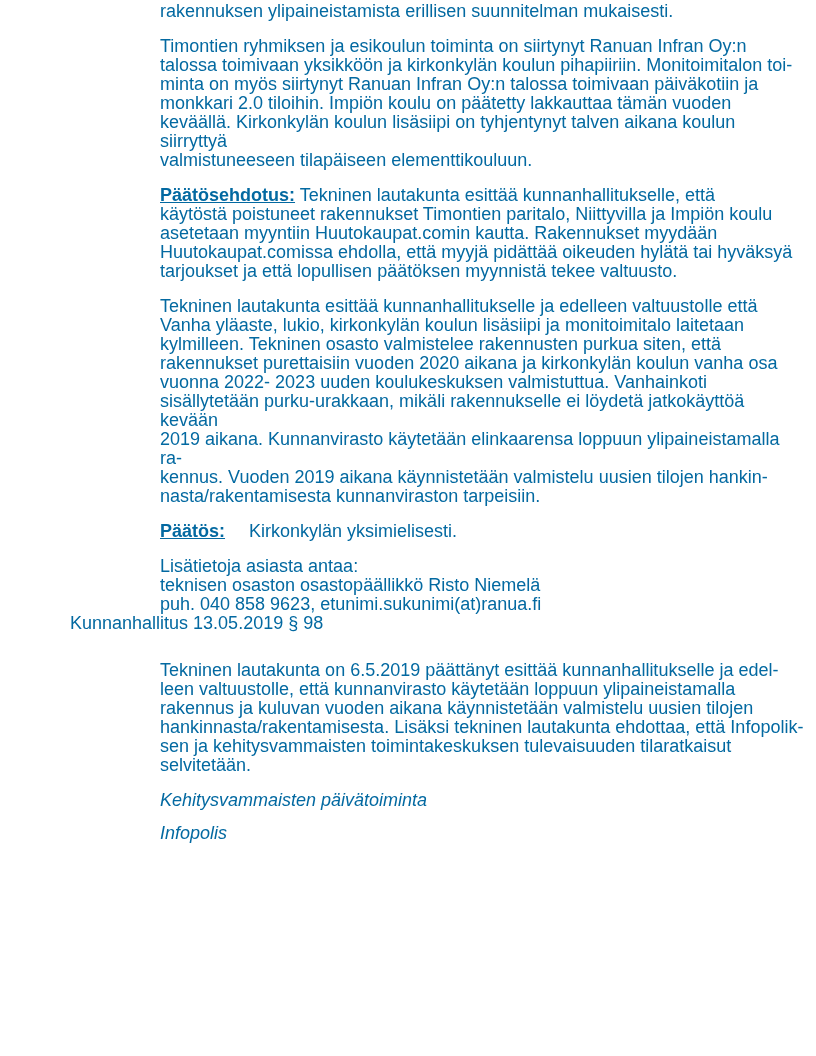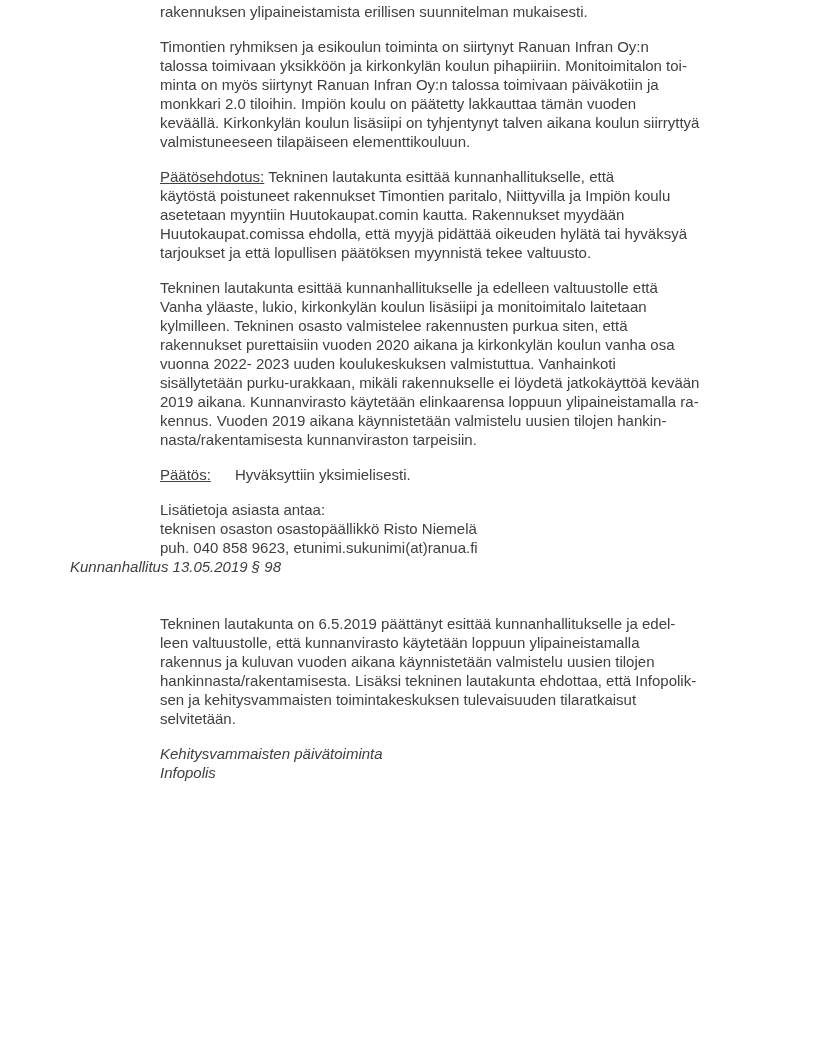--- a/index.html
+++ b/index.html
@@ -4,46 +4,46 @@
 <style>
   * { margin: 0; padding: 0; box-sizing: border-box; }
   html, body { background: #ffffff; }
   .page {
     position: relative;
     width: 816px;
     height: 1056px;
     background: #ffffff;
     overflow: hidden;
     font-family: "Liberation Sans", "DejaVu Sans", sans-serif;
-    font-size: 15px;
+    font-size: 18px;
     line-height: 19px;
-    color: #404040;
+    color: #0369a1;
   }
   .content {
     padding: 2px 10px 0 160px;
   }
   .para {
     white-space: pre-line;
     margin: 0 0 16px 0;
   }
   .para.tight { margin-bottom: 0; }
   .label {
-    font-weight: normal;
+    font-weight: bold;
     text-decoration: underline;
   }
   .decision-text { margin-left: 24px; }
   .board-ref {
     margin-left: -90px;
-    margin-bottom: 38px;
+    margin-bottom: 28px;
     white-space: pre-line;
-    font-style: italic;
   }
   .italic-heading {
     font-style: italic;
     margin-bottom: 0;
+    margin-top: 14px;
   }
 </style>
 </head>
 <body>
 
 <div class="page">
   <div class="content">
 
     <p class="para">rakennuksen ylipaineistamista erillisen suunnitelman mukaisesti.</p>
 
@@ -66,21 +66,21 @@
 Vanha yläaste, lukio, kirkonkylän koulun lisäsiipi ja monitoimitalo laitetaan
 kylmilleen. Tekninen osasto valmistelee rakennusten purkua siten, että
 rakennukset purettaisiin vuoden 2020 aikana ja kirkonkylän koulun vanha osa
 vuonna 2022- 2023 uuden koulukeskuksen valmistuttua. Vanhainkoti
 sisällytetään purku-urakkaan, mikäli rakennukselle ei löydetä jatkokäyttöä kevään
 2019 aikana. Kunnanvirasto käytetään elinkaarensa loppuun ylipaineistamalla ra-
 kennus. Vuoden 2019 aikana käynnistetään valmistelu uusien tilojen hankin-
 nasta/rakentamisesta kunnanviraston tarpeisiin.</p>
 
 
-    <p class="para"><span class="label">Päätös:</span><span class="decision-text">Hyväksyttiin yksimielisesti.</span></p>
+    <p class="para"><span class="label">Päätös:</span><span class="decision-text">Kirkonkylän yksimielisesti.</span></p>
 
     <p class="para tight">Lisätietoja asiasta antaa:
 teknisen osaston osastopäällikkö Risto Niemelä
 puh. 040 858 9623, etunimi.sukunimi(at)ranua.fi</p>
 
     <p class="para board-ref">Kunnanhallitus 13.05.2019 § 98</p>
 
     <p class="para">Tekninen lautakunta on 6.5.2019 päättänyt esittää kunnanhallitukselle ja edel-
 leen valtuustolle, että kunnanvirasto käytetään loppuun ylipaineistamalla
 rakennus ja kuluvan vuoden aikana käynnistetään valmistelu uusien tilojen

